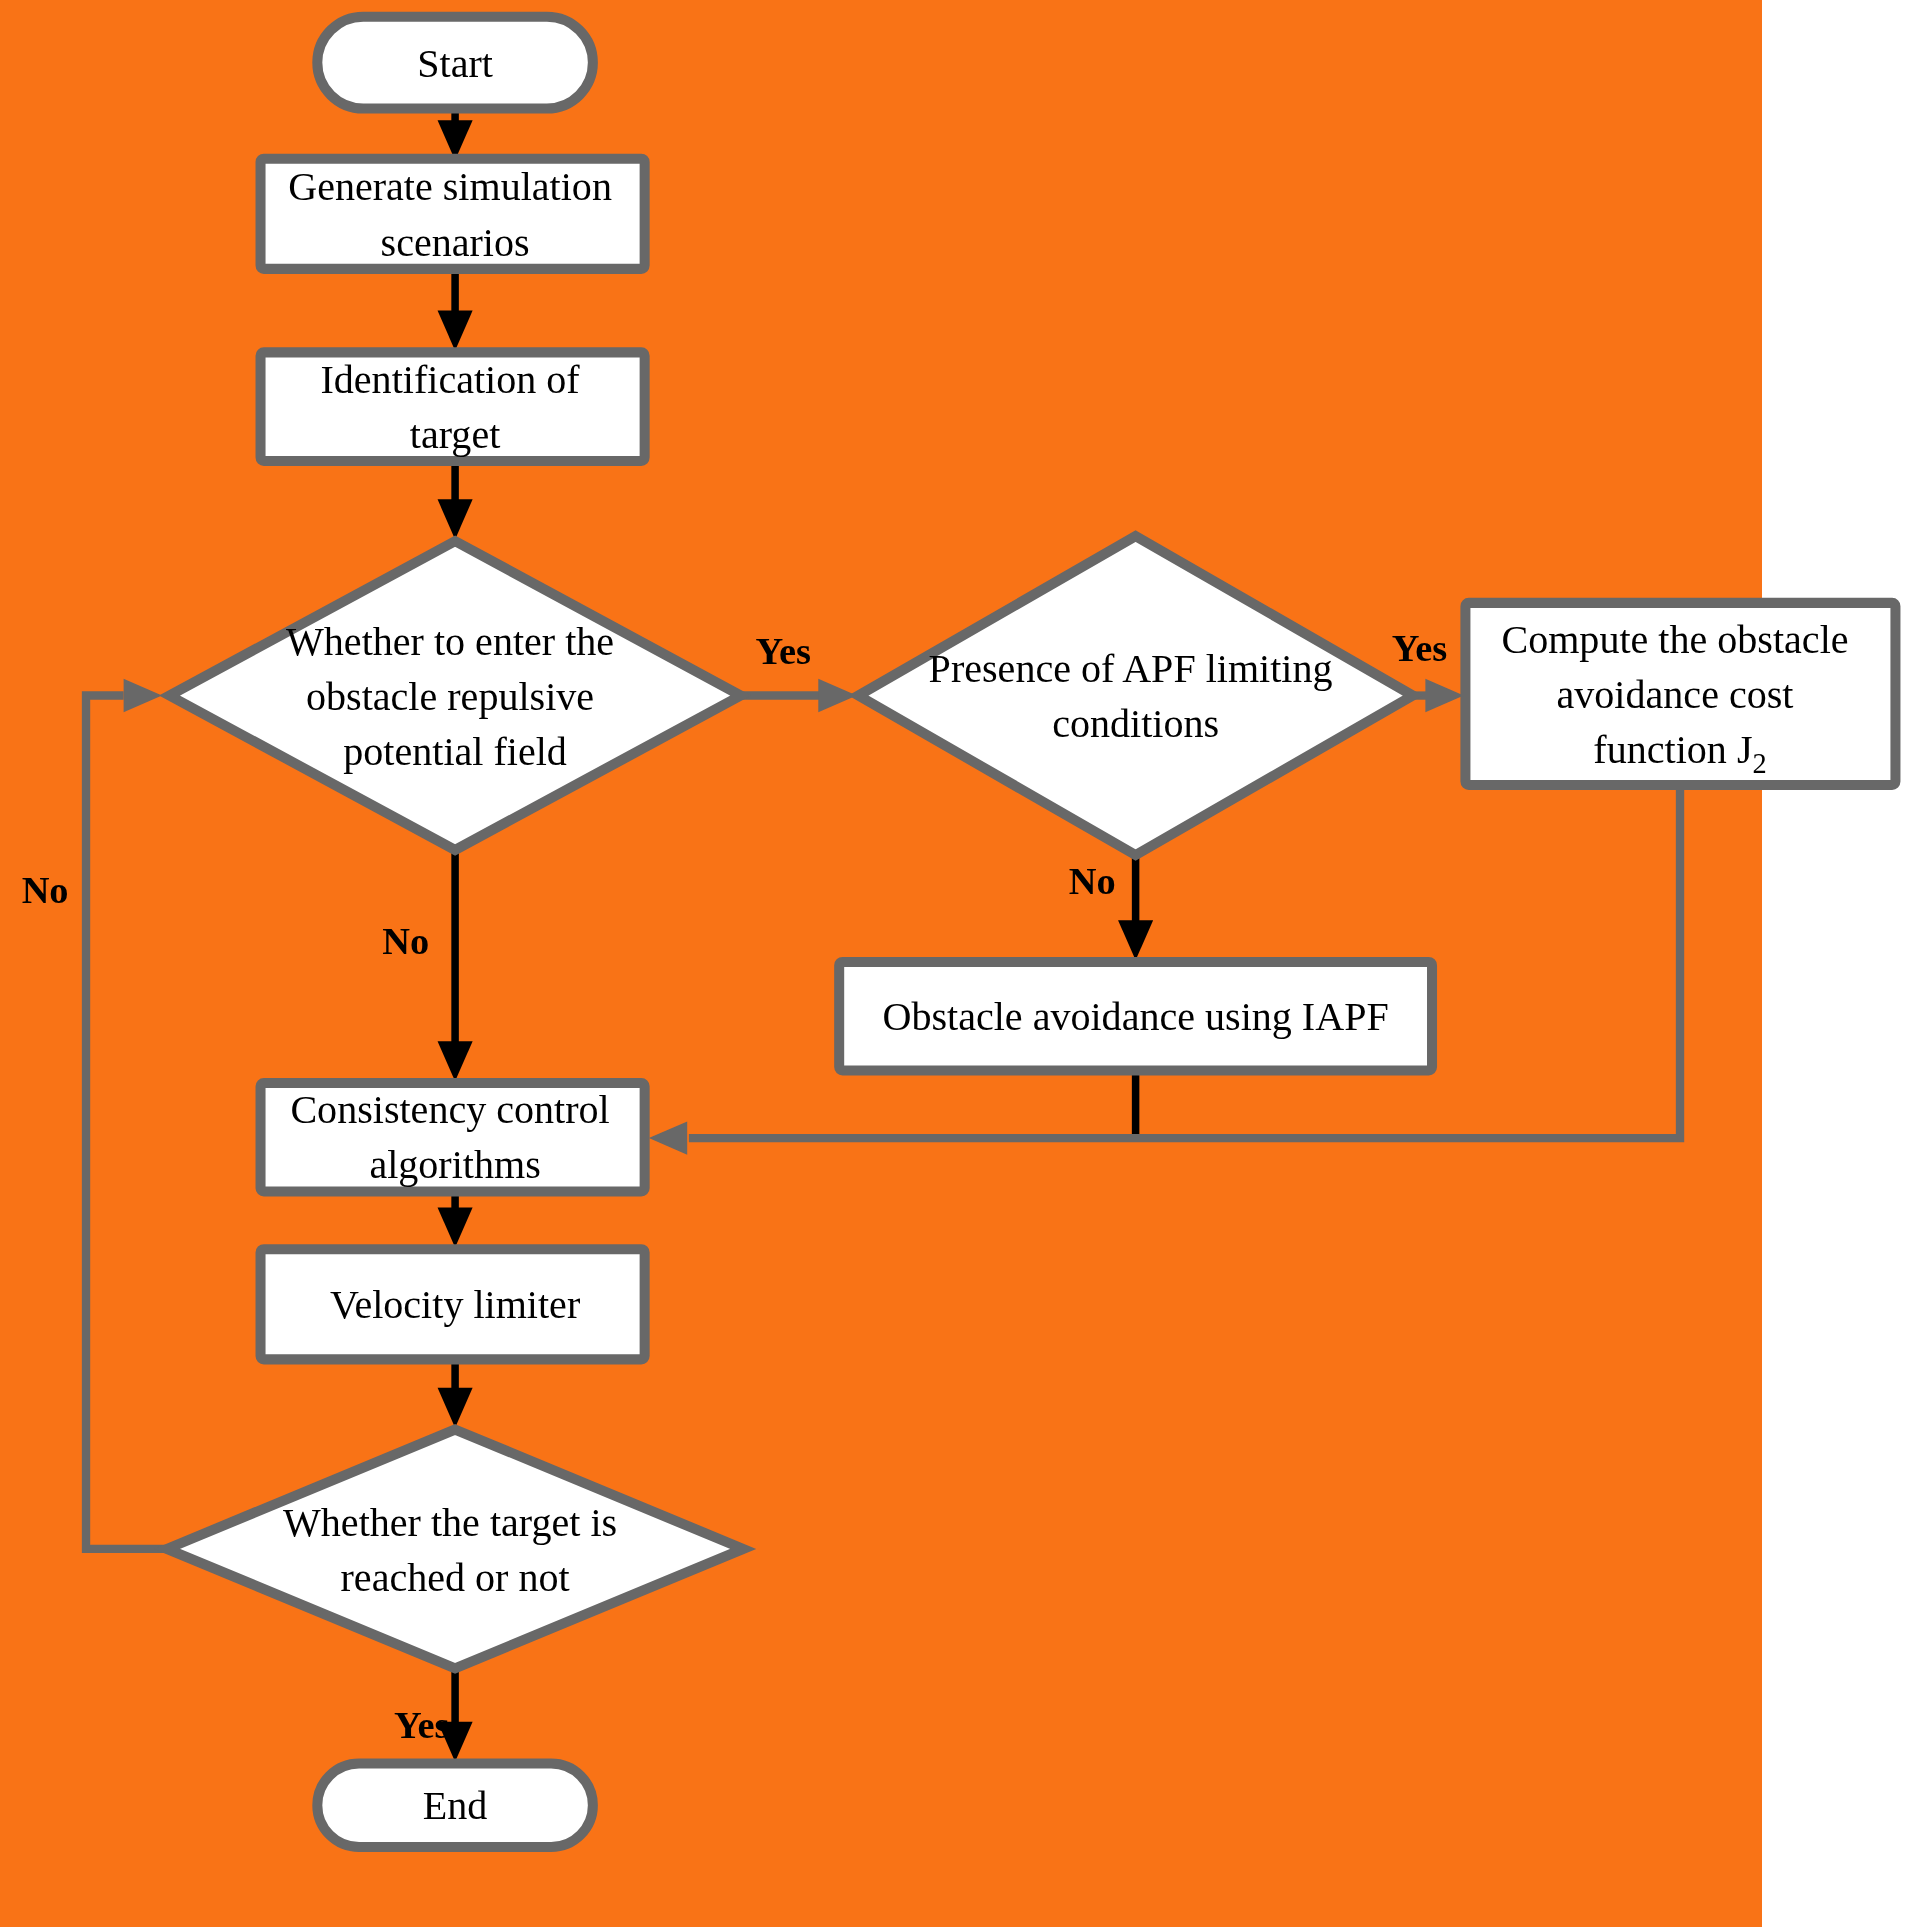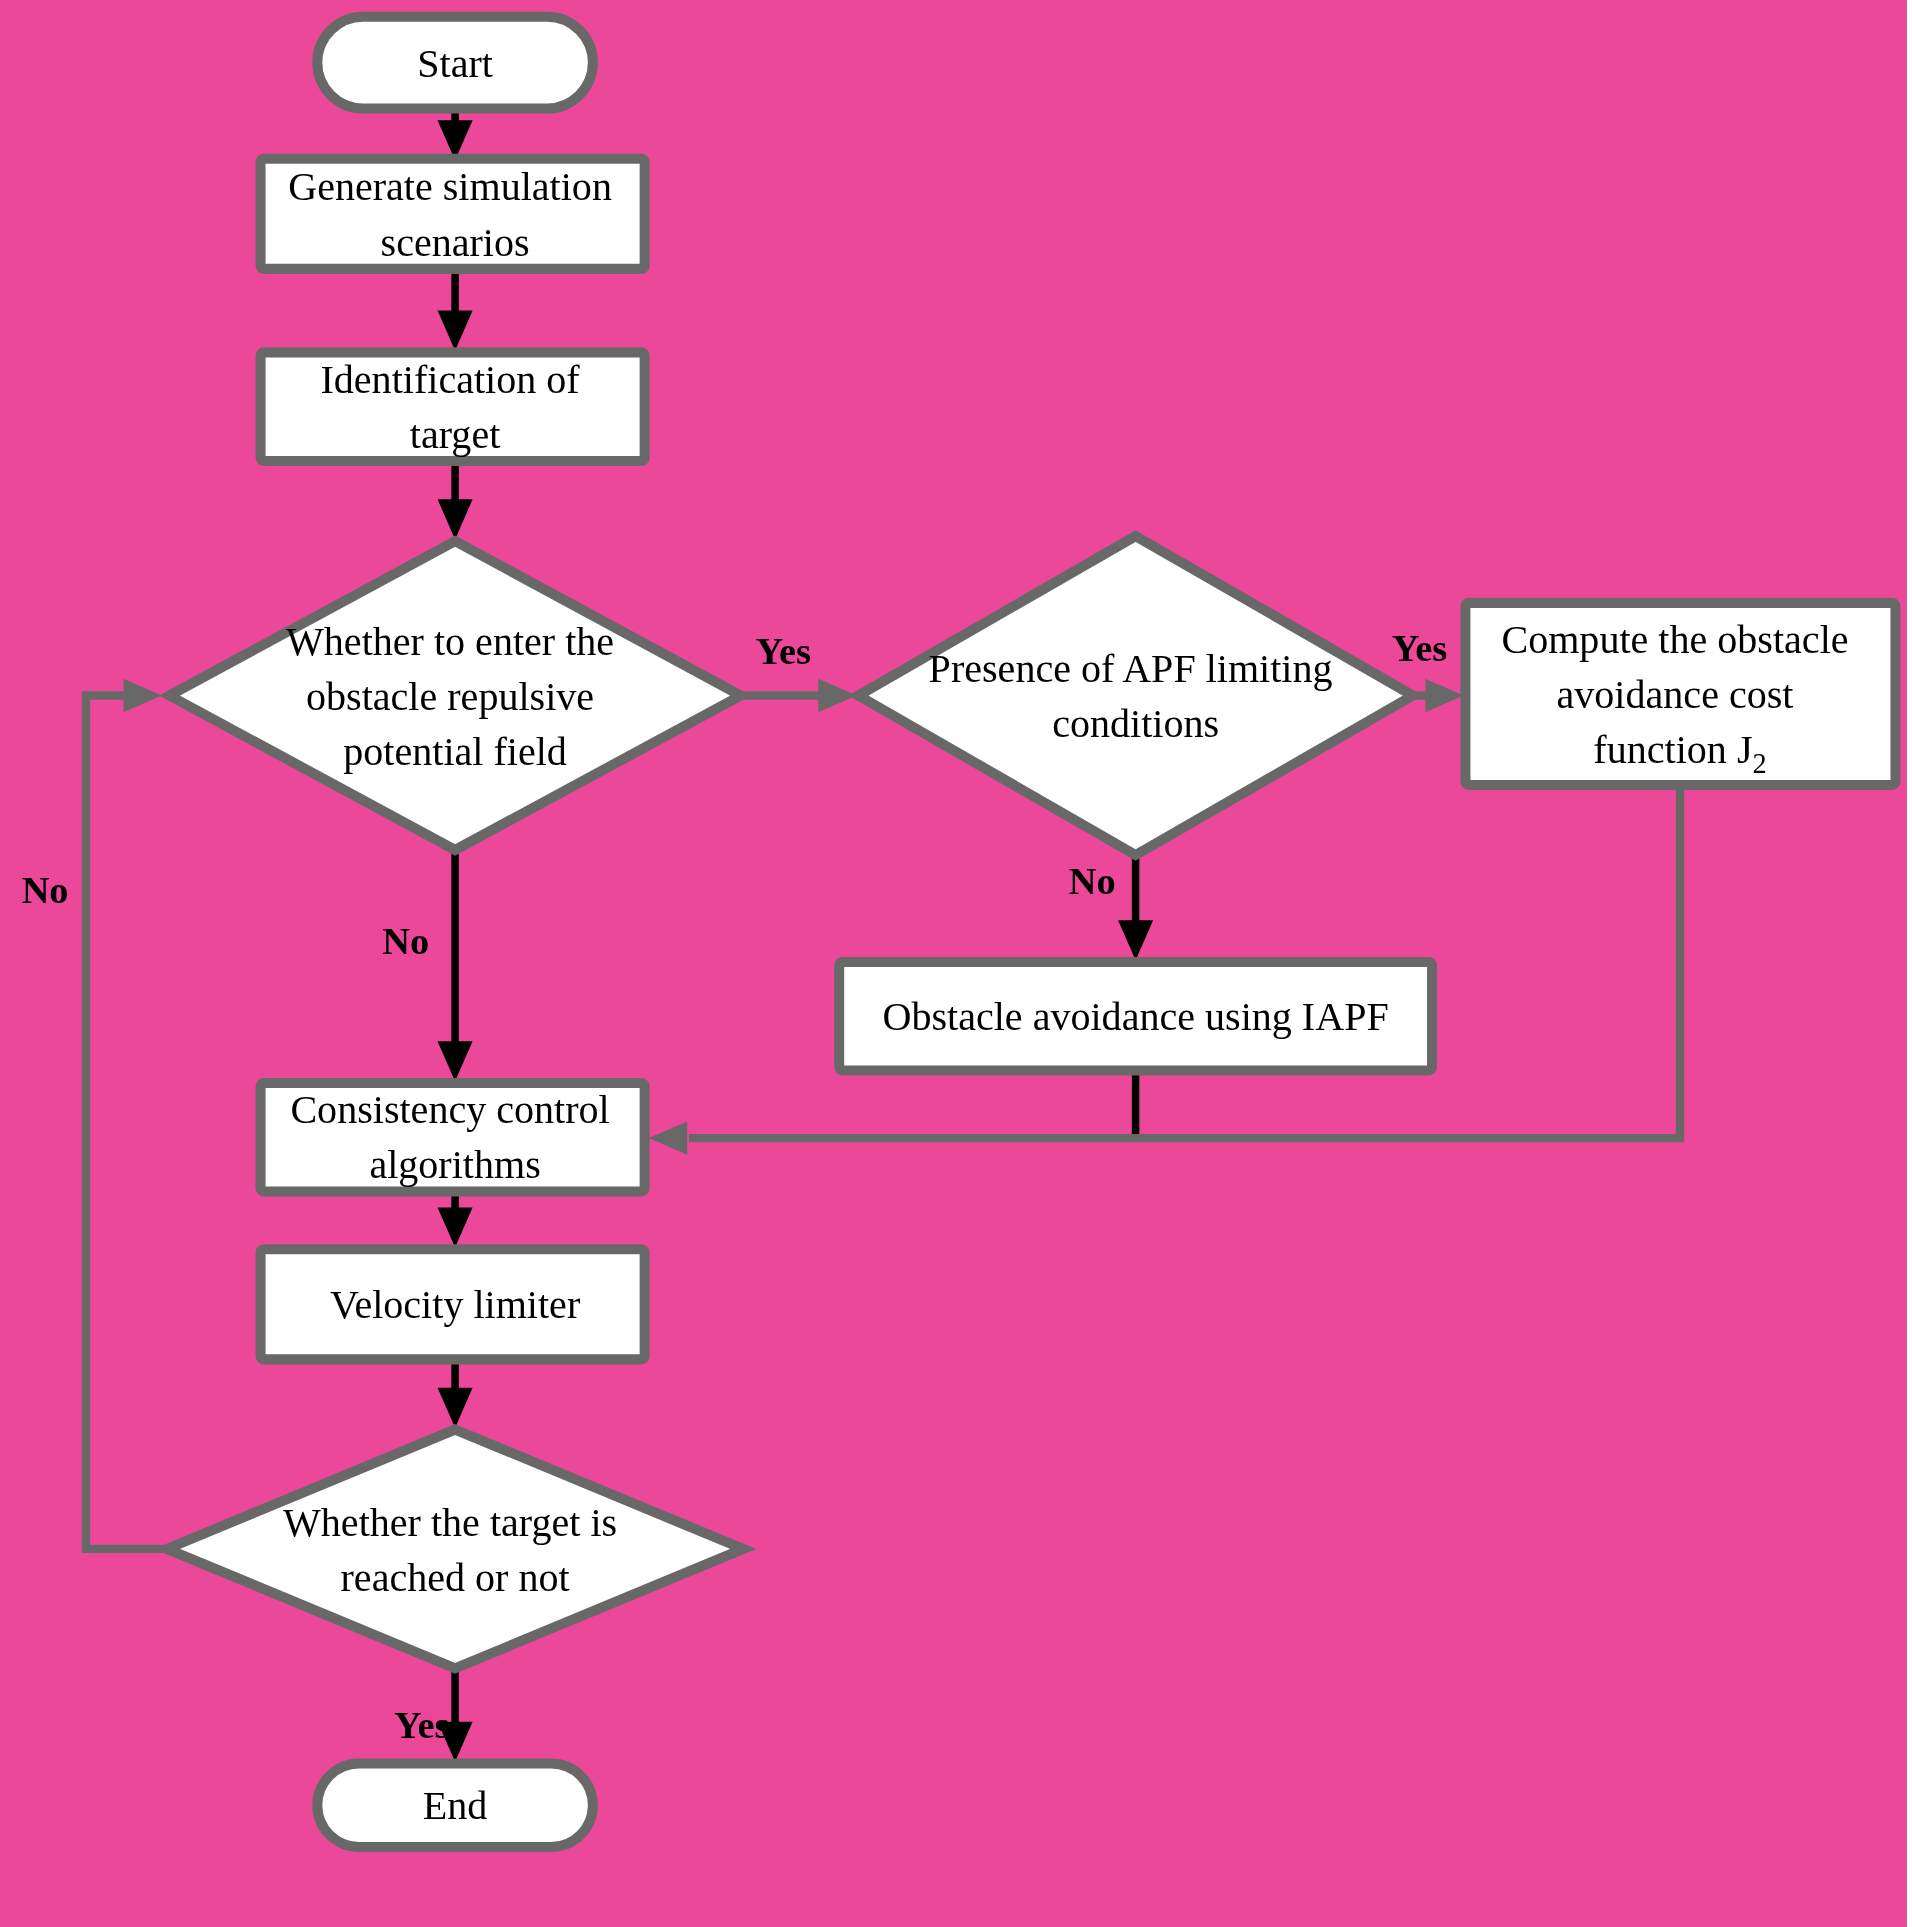--- a/index.html
+++ b/index.html
@@ -1,16 +1,16 @@
 <!DOCTYPE html>
 <html style="font-size:13.4px"><head>
 <meta charset="utf-8">
 <style>
   html,body{margin:0;padding:0;background:#ffffff;}
-  .stage{width:1907px;height:1928px;position:relative;background:#ec4899;}
+  .stage{width:1762px;height:1928px;position:relative;background:#f97316;}
   svg{display:block;}
   .shape{fill:#ffffff;stroke:#686868;stroke-width:12;}
   .gline{stroke:#686868;stroke-width:10;fill:none;}
   .bline{stroke:#000000;stroke-width:9;fill:none;}
   .ghead{fill:#686868;stroke:none;}
   .bhead{fill:#000000;stroke:none;}
   .node-text{font-family:"Liberation Serif","DejaVu Serif",serif;font-size:48px;fill:#000;text-anchor:middle;}
   .sub{font-size:34px;}
   .edge-label{font-family:"Liberation Serif","DejaVu Serif",serif;font-size:46px;font-weight:bold;fill:#000;text-anchor:middle;}
 </style>

